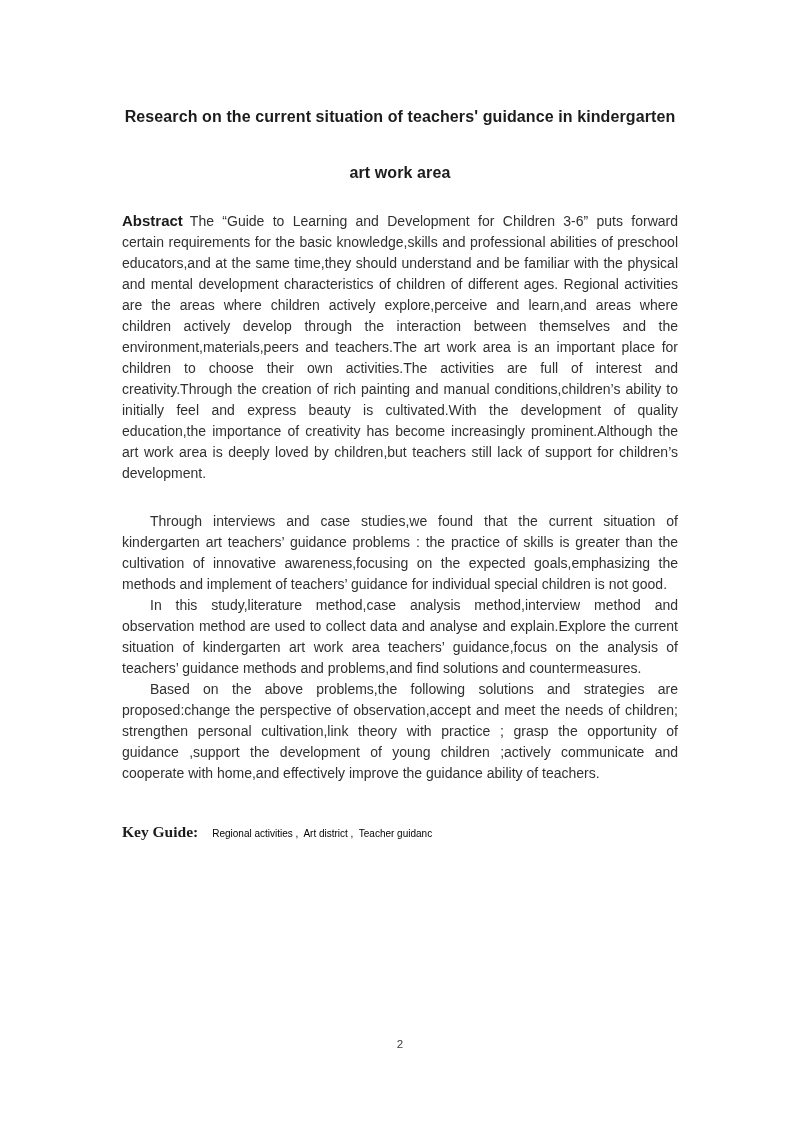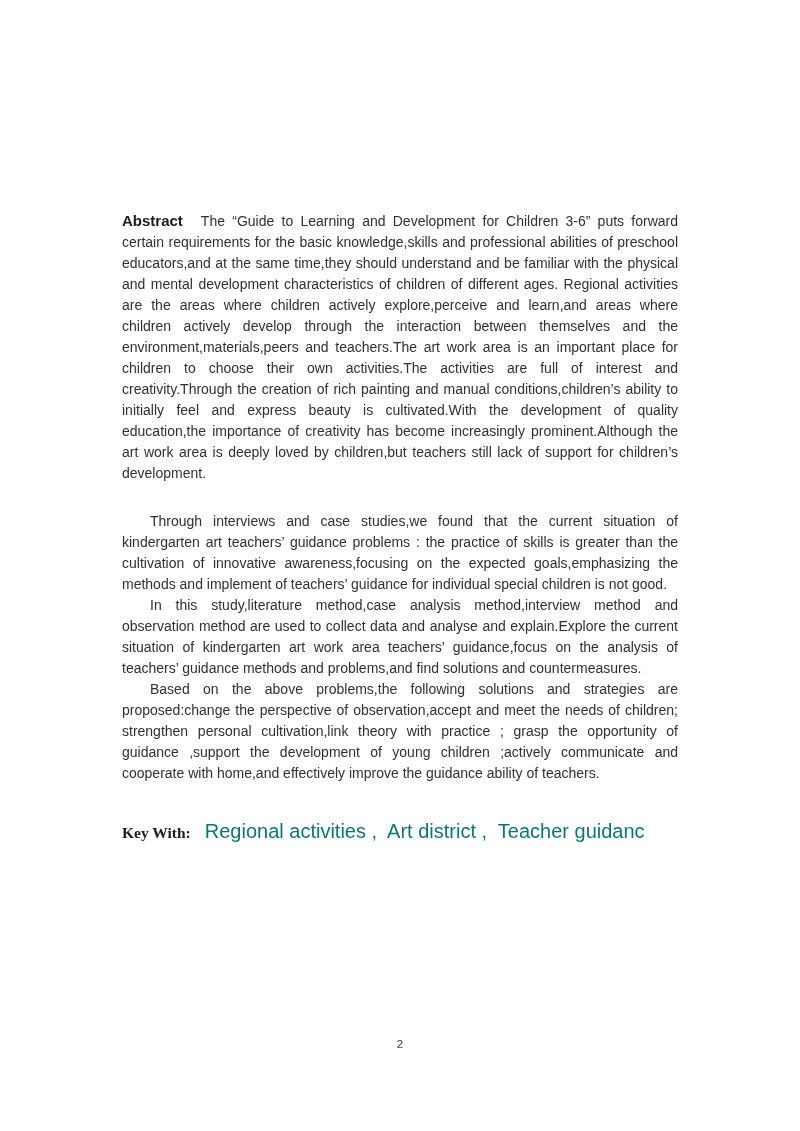--- a/index.html
+++ b/index.html
@@ -44,66 +44,70 @@
   .body-text p {
     margin: 0;
   }
   p.abstract-para {
     margin: 0 0 27px 0;
   }
   .abstract-label {
     font-weight: bold;
     font-size: 15px;
     color: #1c1c1c;
-    margin-right: 18px;
+    margin-right: 7px;
   }
   p.indented {
     text-indent: 28px;
   }
   .keywords-line {
     margin-top: 37px;
     text-align: left;
     white-space: pre-wrap;
   }
   .keywords-label {
     font-family: "Liberation Serif", serif;
     font-weight: bold;
     font-size: 15.5px;
     color: #1c1c1c;
     margin-right: 14px;
   }
   .keywords-text {
-    font-size: 20px;
-    color: #0f766e;
+    font-size: 10px;
+    color: #000000;
   }
   .page-number {
     position: absolute;
     top: 1038px;
     left: 0;
     width: 100%;
     text-align: center;
     font-size: 11.5px;
     color: #3a3a3a;
   }
 </style>
 </head>
 <body>
 
 <div class="page">
 
+  <div class="doc-title">
+    <div class="title-line1">Research on the current situation of teachers' guidance in kindergarten</div>
+    <div class="title-line2">art work area</div>
+  </div>
 
   <div class="body-text">
 
     <p class="abstract-para"><span class="abstract-label">Abstract</span><span>The “Guide to Learning and Development for Children 3-6” puts forward certain requirements for the basic knowledge,skills and professional abilities of preschool educators,and at the same time,they should understand and be familiar with the physical and mental development characteristics of children of different ages. Regional activities are the areas where children actively explore,perceive and learn,and areas where children actively develop through the interaction between themselves and the environment,materials,peers and teachers.The art work area is an important place for children to choose their own activities.The activities are full of interest and creativity.Through the creation of rich painting and manual conditions,children’s ability to initially feel and express beauty is cultivated.With the development of quality education,the importance of creativity has become increasingly prominent.Although the art work area is deeply loved by children,but teachers still lack of support for children’s development.</span></p>
 
     <p class="indented">Through interviews and case studies,we found that the current situation of kindergarten art teachers’ guidance problems : the practice of skills is greater than the cultivation of innovative awareness,focusing on the expected goals,emphasizing the methods and implement of teachers’ guidance for individual special children is not good.</p>
 
     <p class="indented">In this study,literature method,case analysis method,interview method and observation method are used to collect data and analyse and explain.Explore the current situation of kindergarten art work area teachers’ guidance,focus on the analysis of teachers’ guidance methods and problems,and find solutions and countermeasures.</p>
 
     <p class="indented">Based on the above problems,the following solutions and strategies are proposed:change the perspective of observation,accept and meet the needs of children; strengthen personal cultivation,link theory with practice ; grasp the opportunity of guidance ,support the development of young children ;actively communicate and cooperate with home,and effectively improve the guidance ability of teachers.</p>
 
-    <div class="keywords-line"><span class="keywords-label">Key With:</span><span class="keywords-text">Regional activities ,  Art district ,  Teacher guidanc</span></div>
+    <div class="keywords-line"><span class="keywords-label">Key Guide:</span><span class="keywords-text">Regional activities ,  Art district ,  Teacher guidanc</span></div>
 
   </div>
 
   <div class="page-number">2</div>
 
 </div>
 
 </body></html>

